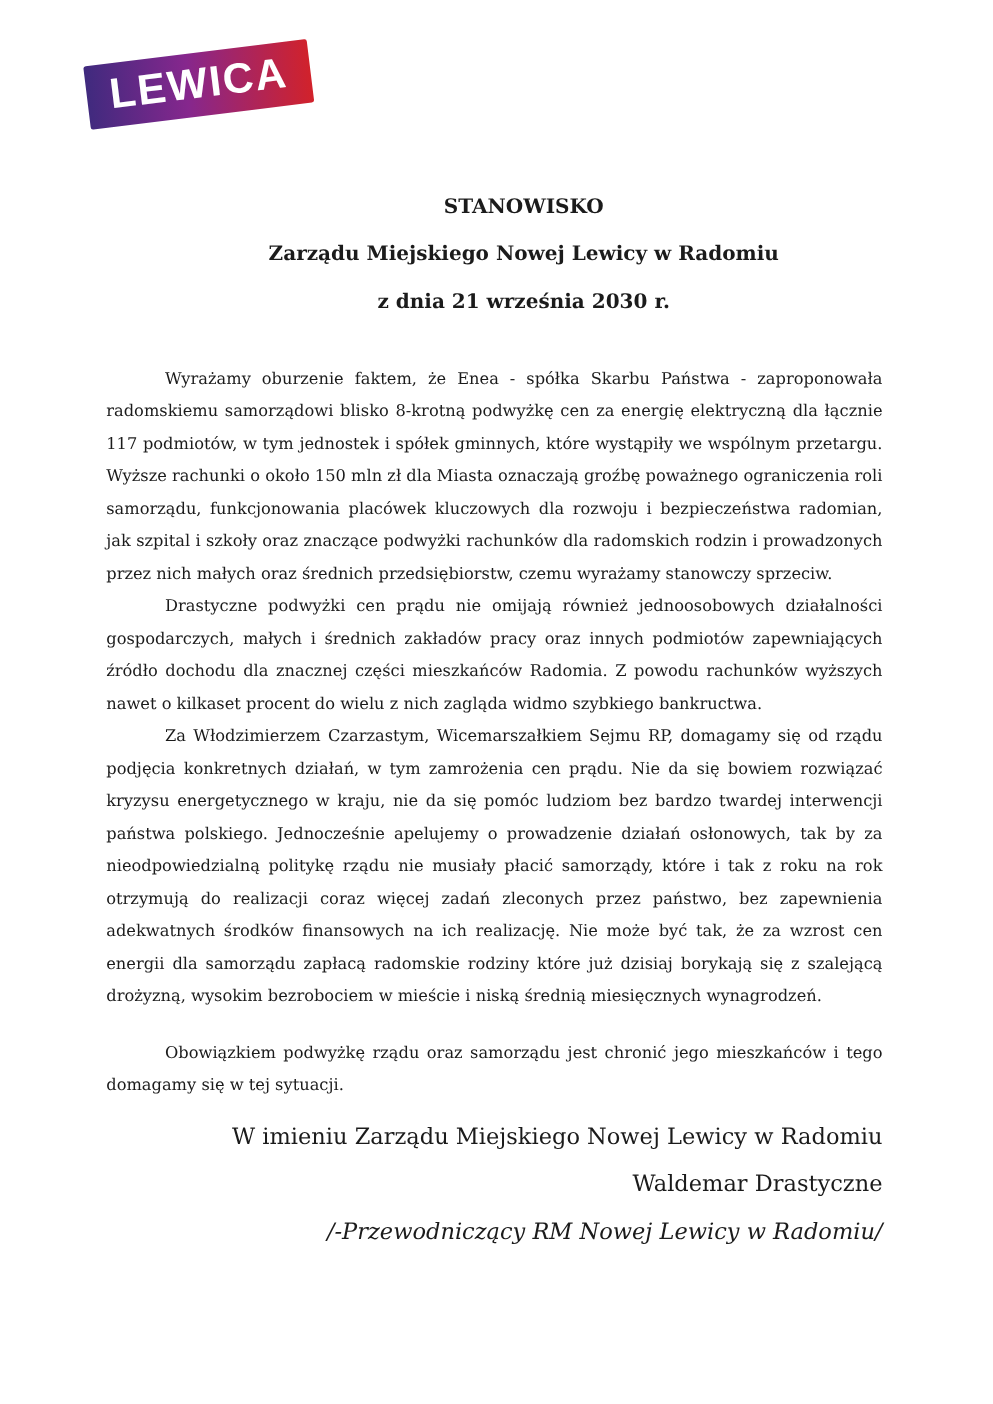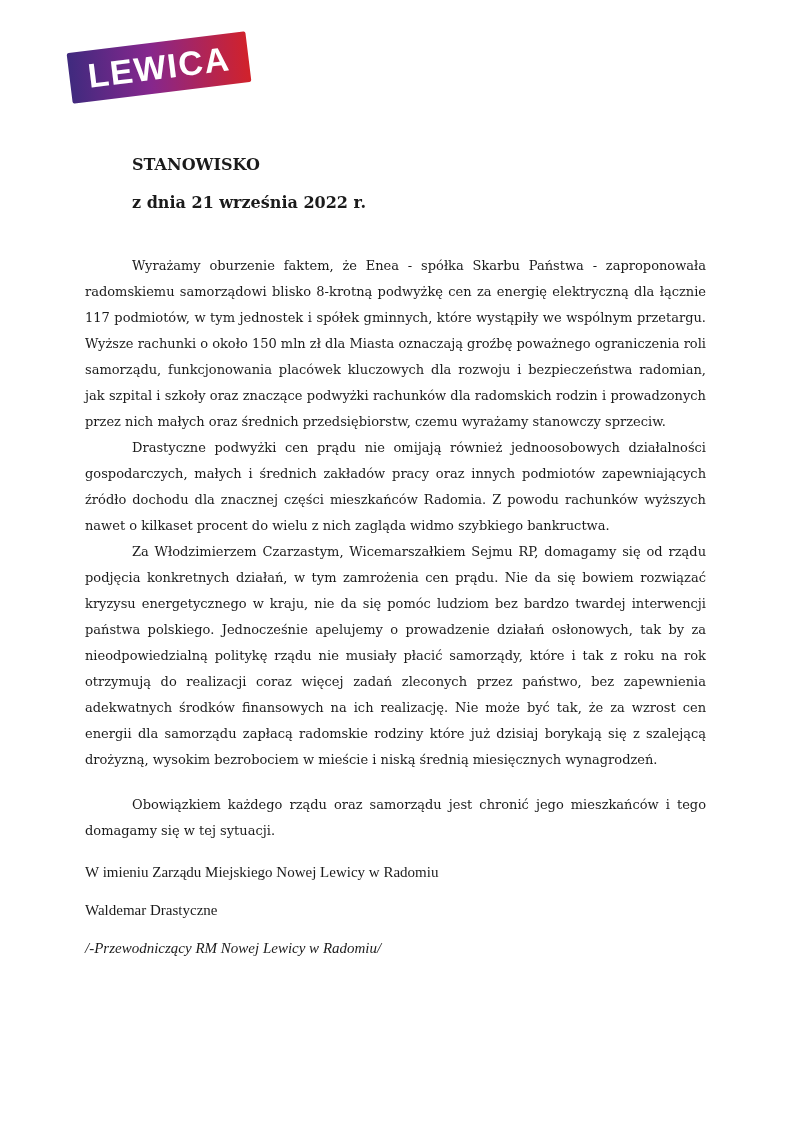--- a/index.html
+++ b/index.html
@@ -45,20 +45,21 @@
     font-size: 34px;
     letter-spacing: 1.5px;
     color: #ffffff;
     line-height: 1;
     padding-bottom: 2px;
   }
   
   .headings {
     margin-left: 47px;          
     margin-top: 36px;
+    text-align: center;
   }
   .headings p {
     margin: 0 0 21px 0;
     font-size: 16px;
     font-weight: bold;
     line-height: 17px;
   }
   
   .bodytext {
     margin-top: 42px;
@@ -72,49 +73,50 @@
   }
   .bodytext p.last-par {
     margin-top: 19px;
   }
   
   .signature {
     margin-top: 12px;
   }
   .signature p {
     margin: 18px 0 0 0;
-    font-size: 15px;
+    font-size: 18px;
     line-height: 20px;
-    font-family: Liberation Serif, serif;
+    text-align: right;
   }
   .signature p.italic {
     font-style: italic;
   }
 </style>
 </head>
 <body>
 
 <div class="page">
 
   <div class="logo-wrap">
     <div class="logo-box" id="logo-box" style="background: linear-gradient(93deg, rgb(63, 42, 126) 0%, rgb(134, 39, 141) 45%, rgb(210, 34, 42) 100%);">
       <span class="logo-text" style="color: rgb(255, 255, 255);">LEWICA</span>
     </div>
   </div>
 
   <div class="headings">
     <p>STANOWISKO</p>
-    <p>z dnia 21 września 2022 r.</p>
+    <p>Zarządu Miejskiego Nowej Lewicy w Radomiu</p>
+    <p>z dnia 21 września 2030 r.</p>
   </div>
 
   <div class="bodytext">
     <p>Wyrażamy oburzenie faktem, że Enea - spółka Skarbu Państwa - zaproponowała radomskiemu samorządowi blisko 8-krotną podwyżkę cen za energię elektryczną dla łącznie 117 podmiotów, w tym jednostek i spółek gminnych, które wystąpiły we wspólnym przetargu. Wyższe rachunki o około 150 mln zł dla Miasta oznaczają groźbę poważnego ograniczenia roli samorządu, funkcjonowania placówek kluczowych dla rozwoju i bezpieczeństwa radomian, jak szpital i szkoły oraz znaczące podwyżki rachunków dla radomskich rodzin i prowadzonych przez nich małych oraz średnich przedsiębiorstw, czemu wyrażamy stanowczy sprzeciw.</p>
     <p>Drastyczne podwyżki cen prądu nie omijają również jednoosobowych działalności gospodarczych, małych i średnich zakładów pracy oraz innych podmiotów zapewniających źródło dochodu dla znacznej części mieszkańców Radomia. Z powodu rachunków wyższych nawet o kilkaset procent do wielu z nich zagląda widmo szybkiego bankructwa.</p>
     <p>Za Włodzimierzem Czarzastym, Wicemarszałkiem Sejmu RP, domagamy się od rządu podjęcia konkretnych działań, w tym zamrożenia cen prądu. Nie da się bowiem rozwiązać kryzysu energetycznego w kraju, nie da się pomóc ludziom bez bardzo twardej interwencji państwa polskiego. Jednocześnie apelujemy o prowadzenie działań osłonowych, tak by za nieodpowiedzialną politykę rządu nie musiały płacić samorządy, które i tak z roku na rok otrzymują do realizacji coraz więcej zadań zleconych przez państwo, bez zapewnienia adekwatnych środków finansowych na ich realizację. Nie może być tak, że za wzrost cen energii dla samorządu zapłacą radomskie rodziny które już dzisiaj borykają się z szalejącą drożyzną, wysokim bezrobociem w mieście i niską średnią miesięcznych wynagrodzeń.</p>
-    <p class="last-par">Obowiązkiem każdego rządu oraz samorządu jest chronić jego mieszkańców i tego domagamy się w tej sytuacji.</p>
+    <p class="last-par">Obowiązkiem podwyżkę rządu oraz samorządu jest chronić jego mieszkańców i tego domagamy się w tej sytuacji.</p>
   </div>
 
   <div class="signature">
     <p>W imieniu Zarządu Miejskiego Nowej Lewicy w Radomiu</p>
     <p>Waldemar Drastyczne</p>
     <p class="italic">/-Przewodniczący RM Nowej Lewicy w Radomiu/</p>
   </div>
 
 </div>
 

